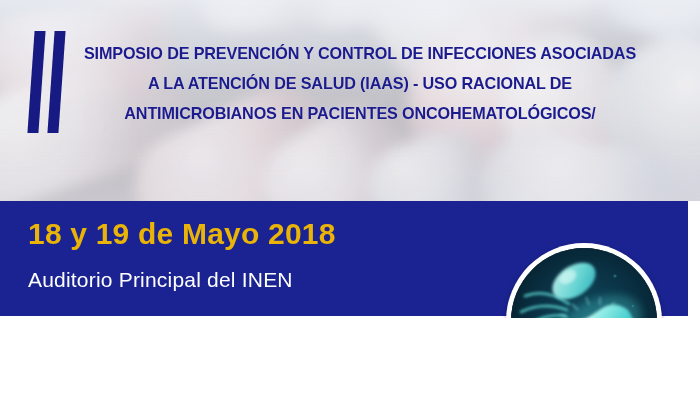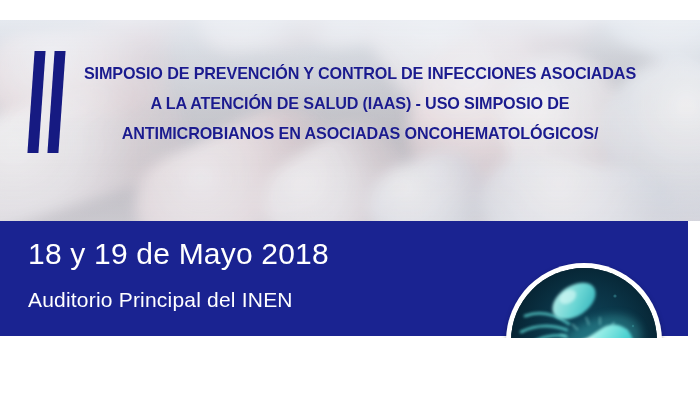--- a/index.html
+++ b/index.html
@@ -10,21 +10,20 @@
   body {
     font-family: "Liberation Sans", sans-serif;
   }
 
   #poster {
     position: relative;
     width: 700px;
     height: 318px;
     overflow: hidden;
     background: #ffffff;
-    margin-top: 20px;
   }
 
   
   .hero {
     position: absolute;
     left: 0;
     top: 0;
     width: 700px;
     height: 201px;
     overflow: hidden;
@@ -121,23 +120,23 @@
     width: 688px;
     height: 115px;
     background: #1a2391;
   }
   .band-text {
     position: absolute;
     left: 28px;
     top: 14px;
   }
   .band-date {
-    color: #ffffff;
+    color: #eab308;
     font-family: "Liberation Sans", sans-serif;
-    font-weight: normal;
+    font-weight: bold;
     font-size: 30px;
     line-height: 38px;
     letter-spacing: 0.2px;
     white-space: nowrap;
   }
   .band-venue {
     color: #ffffff;
     font-family: "Liberation Sans", sans-serif;
     font-weight: normal;
     font-size: 21px;
@@ -207,22 +206,22 @@
     <div class="hero-veil"></div>
   </div>
 
   <div class="roman">
     <div class="roman-bar b1"></div>
     <div class="roman-bar b2"></div>
   </div>
 
   <div class="title-block">
     <div class="title-line">SIMPOSIO DE PREVENCIÓN  Y CONTROL  DE INFECCIONES ASOCIADAS</div>
-    <div class="title-line">A LA  ATENCIÓN  DE SALUD (IAAS) - USO SIMPOSIO DE</div>
-    <div class="title-line">ANTIMICROBIANOS EN ASOCIADAS  ONCOHEMATOLÓGICOS/</div>
+    <div class="title-line">A LA  ATENCIÓN  DE SALUD (IAAS) - USO RACIONAL DE</div>
+    <div class="title-line">ANTIMICROBIANOS EN PACIENTES  ONCOHEMATOLÓGICOS/</div>
   </div>
 
   <div class="blue-band">
     <div class="band-text">
       <div class="band-date">18 y 19 de Mayo 2018</div>
       <div class="band-venue">Auditorio Principal del INEN</div>
     </div>
   </div>
 
   <div class="bottom-white"></div>

